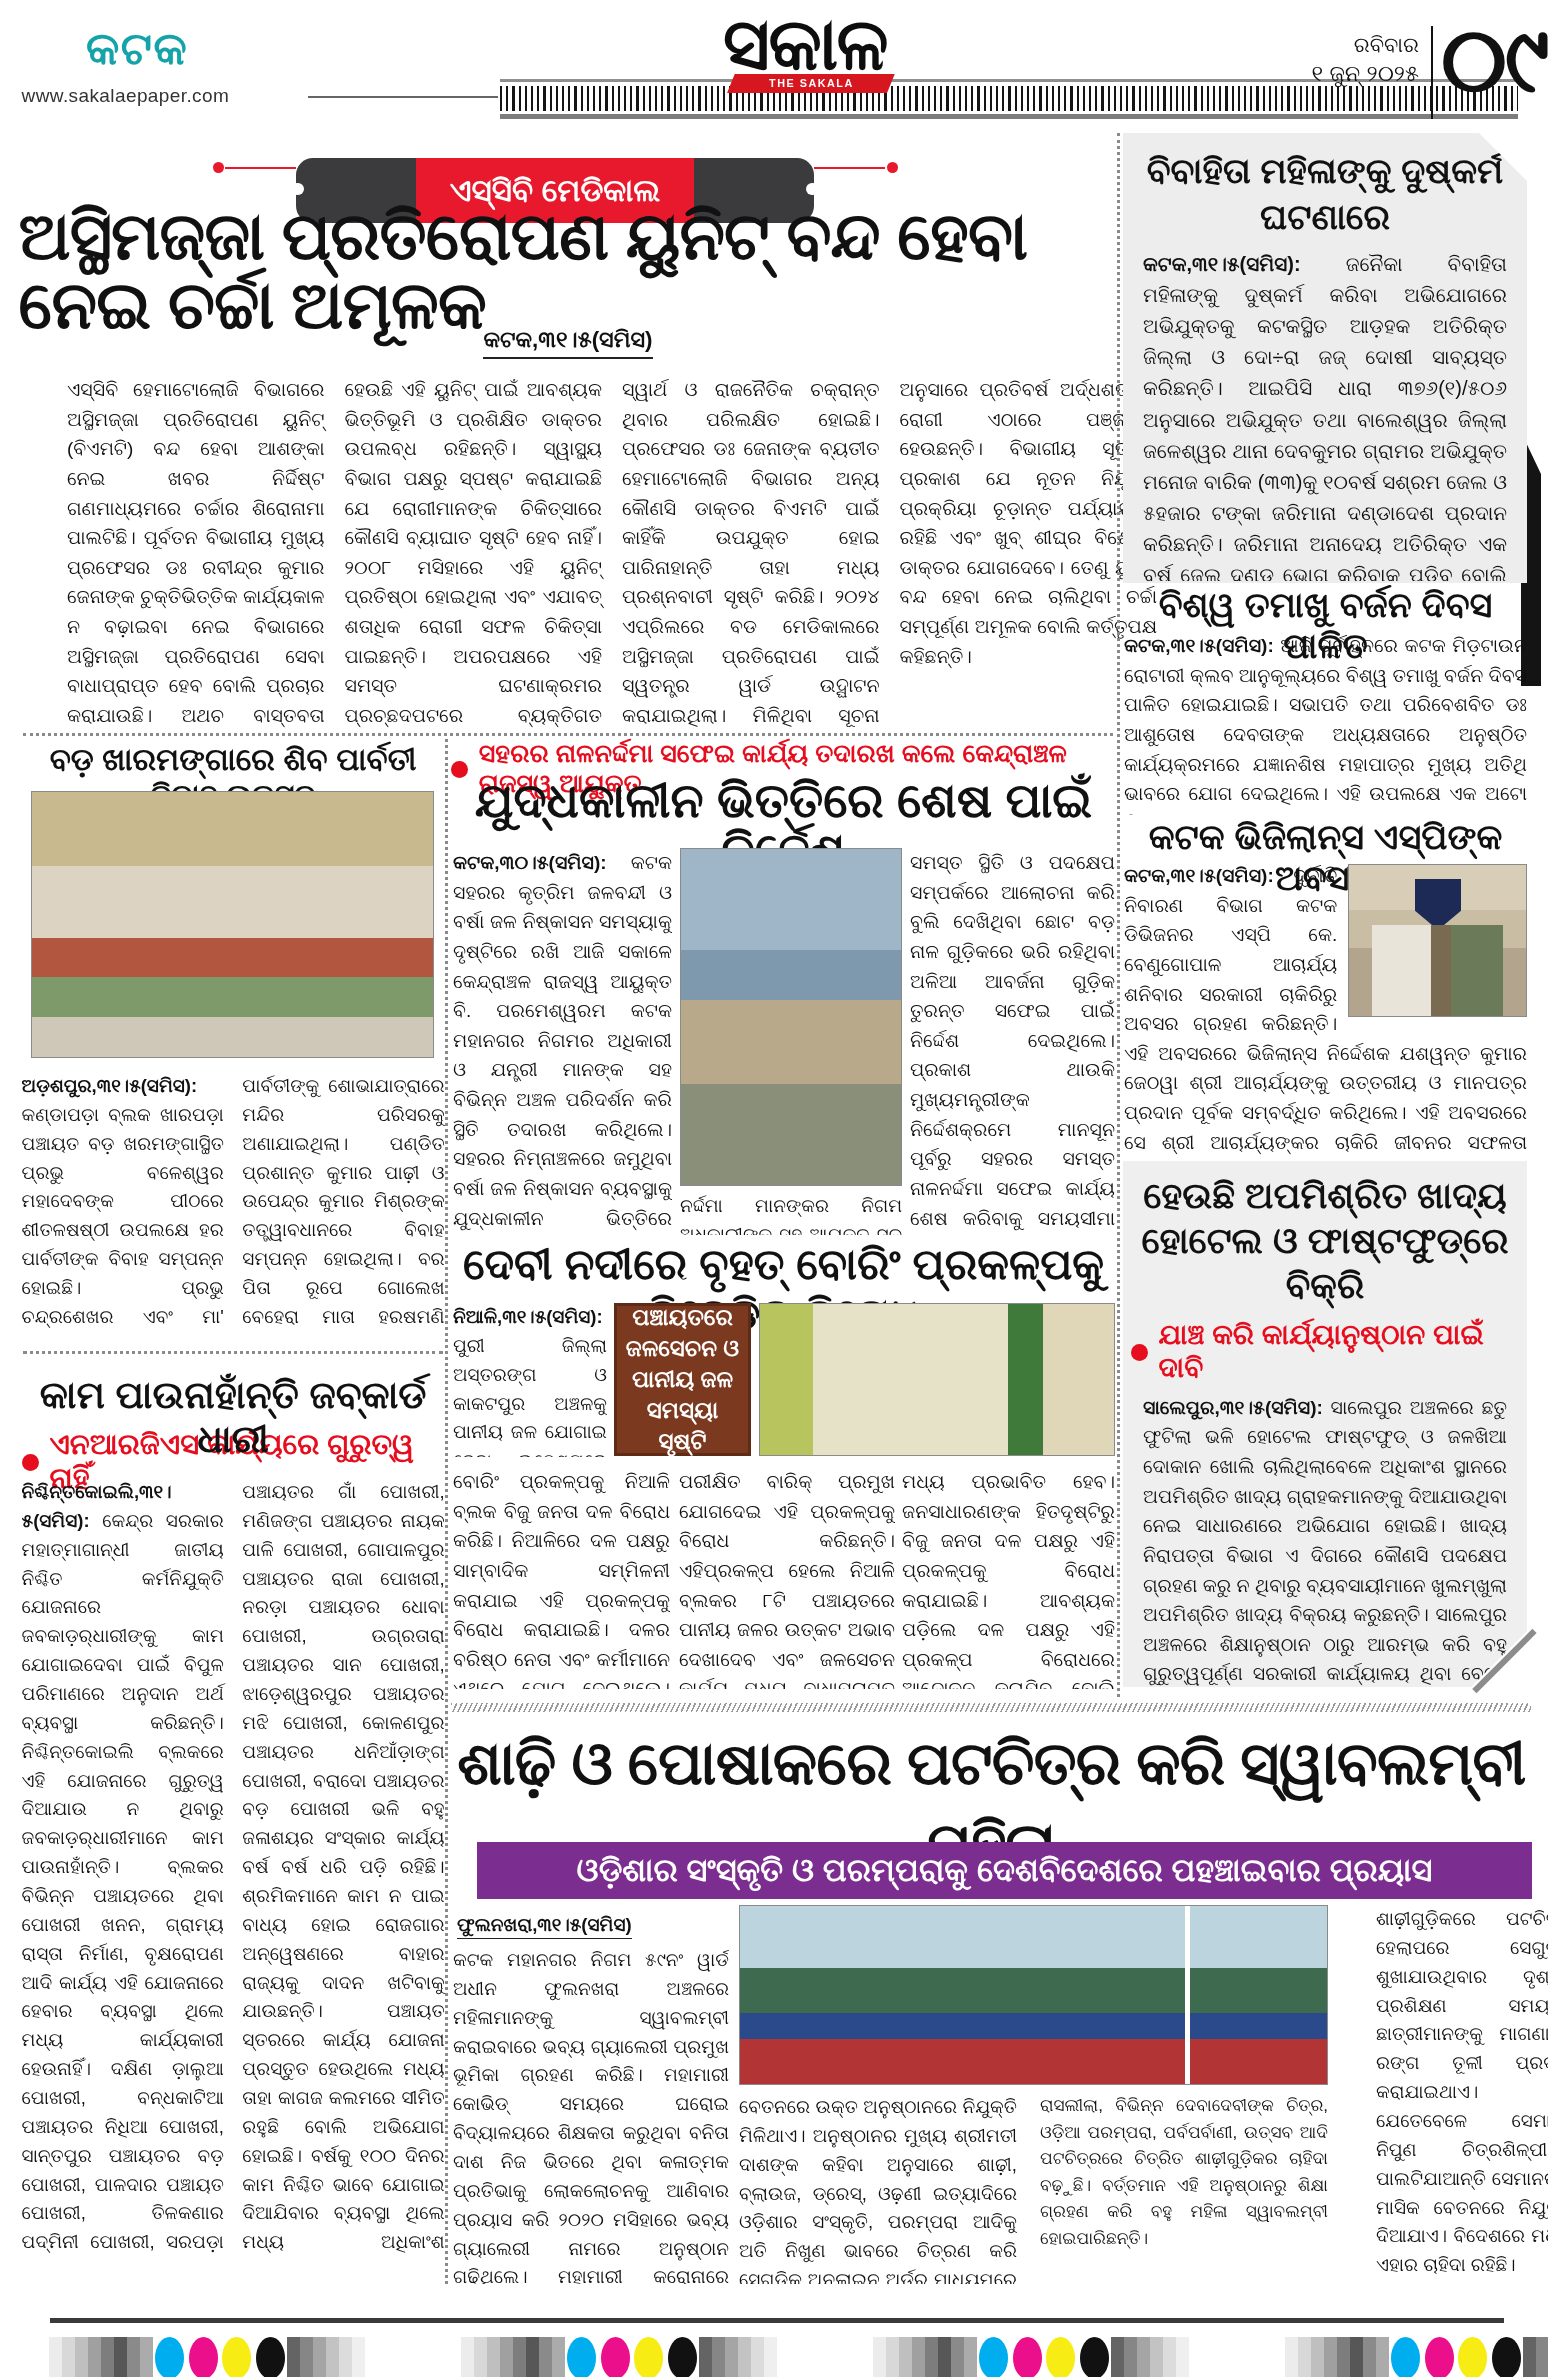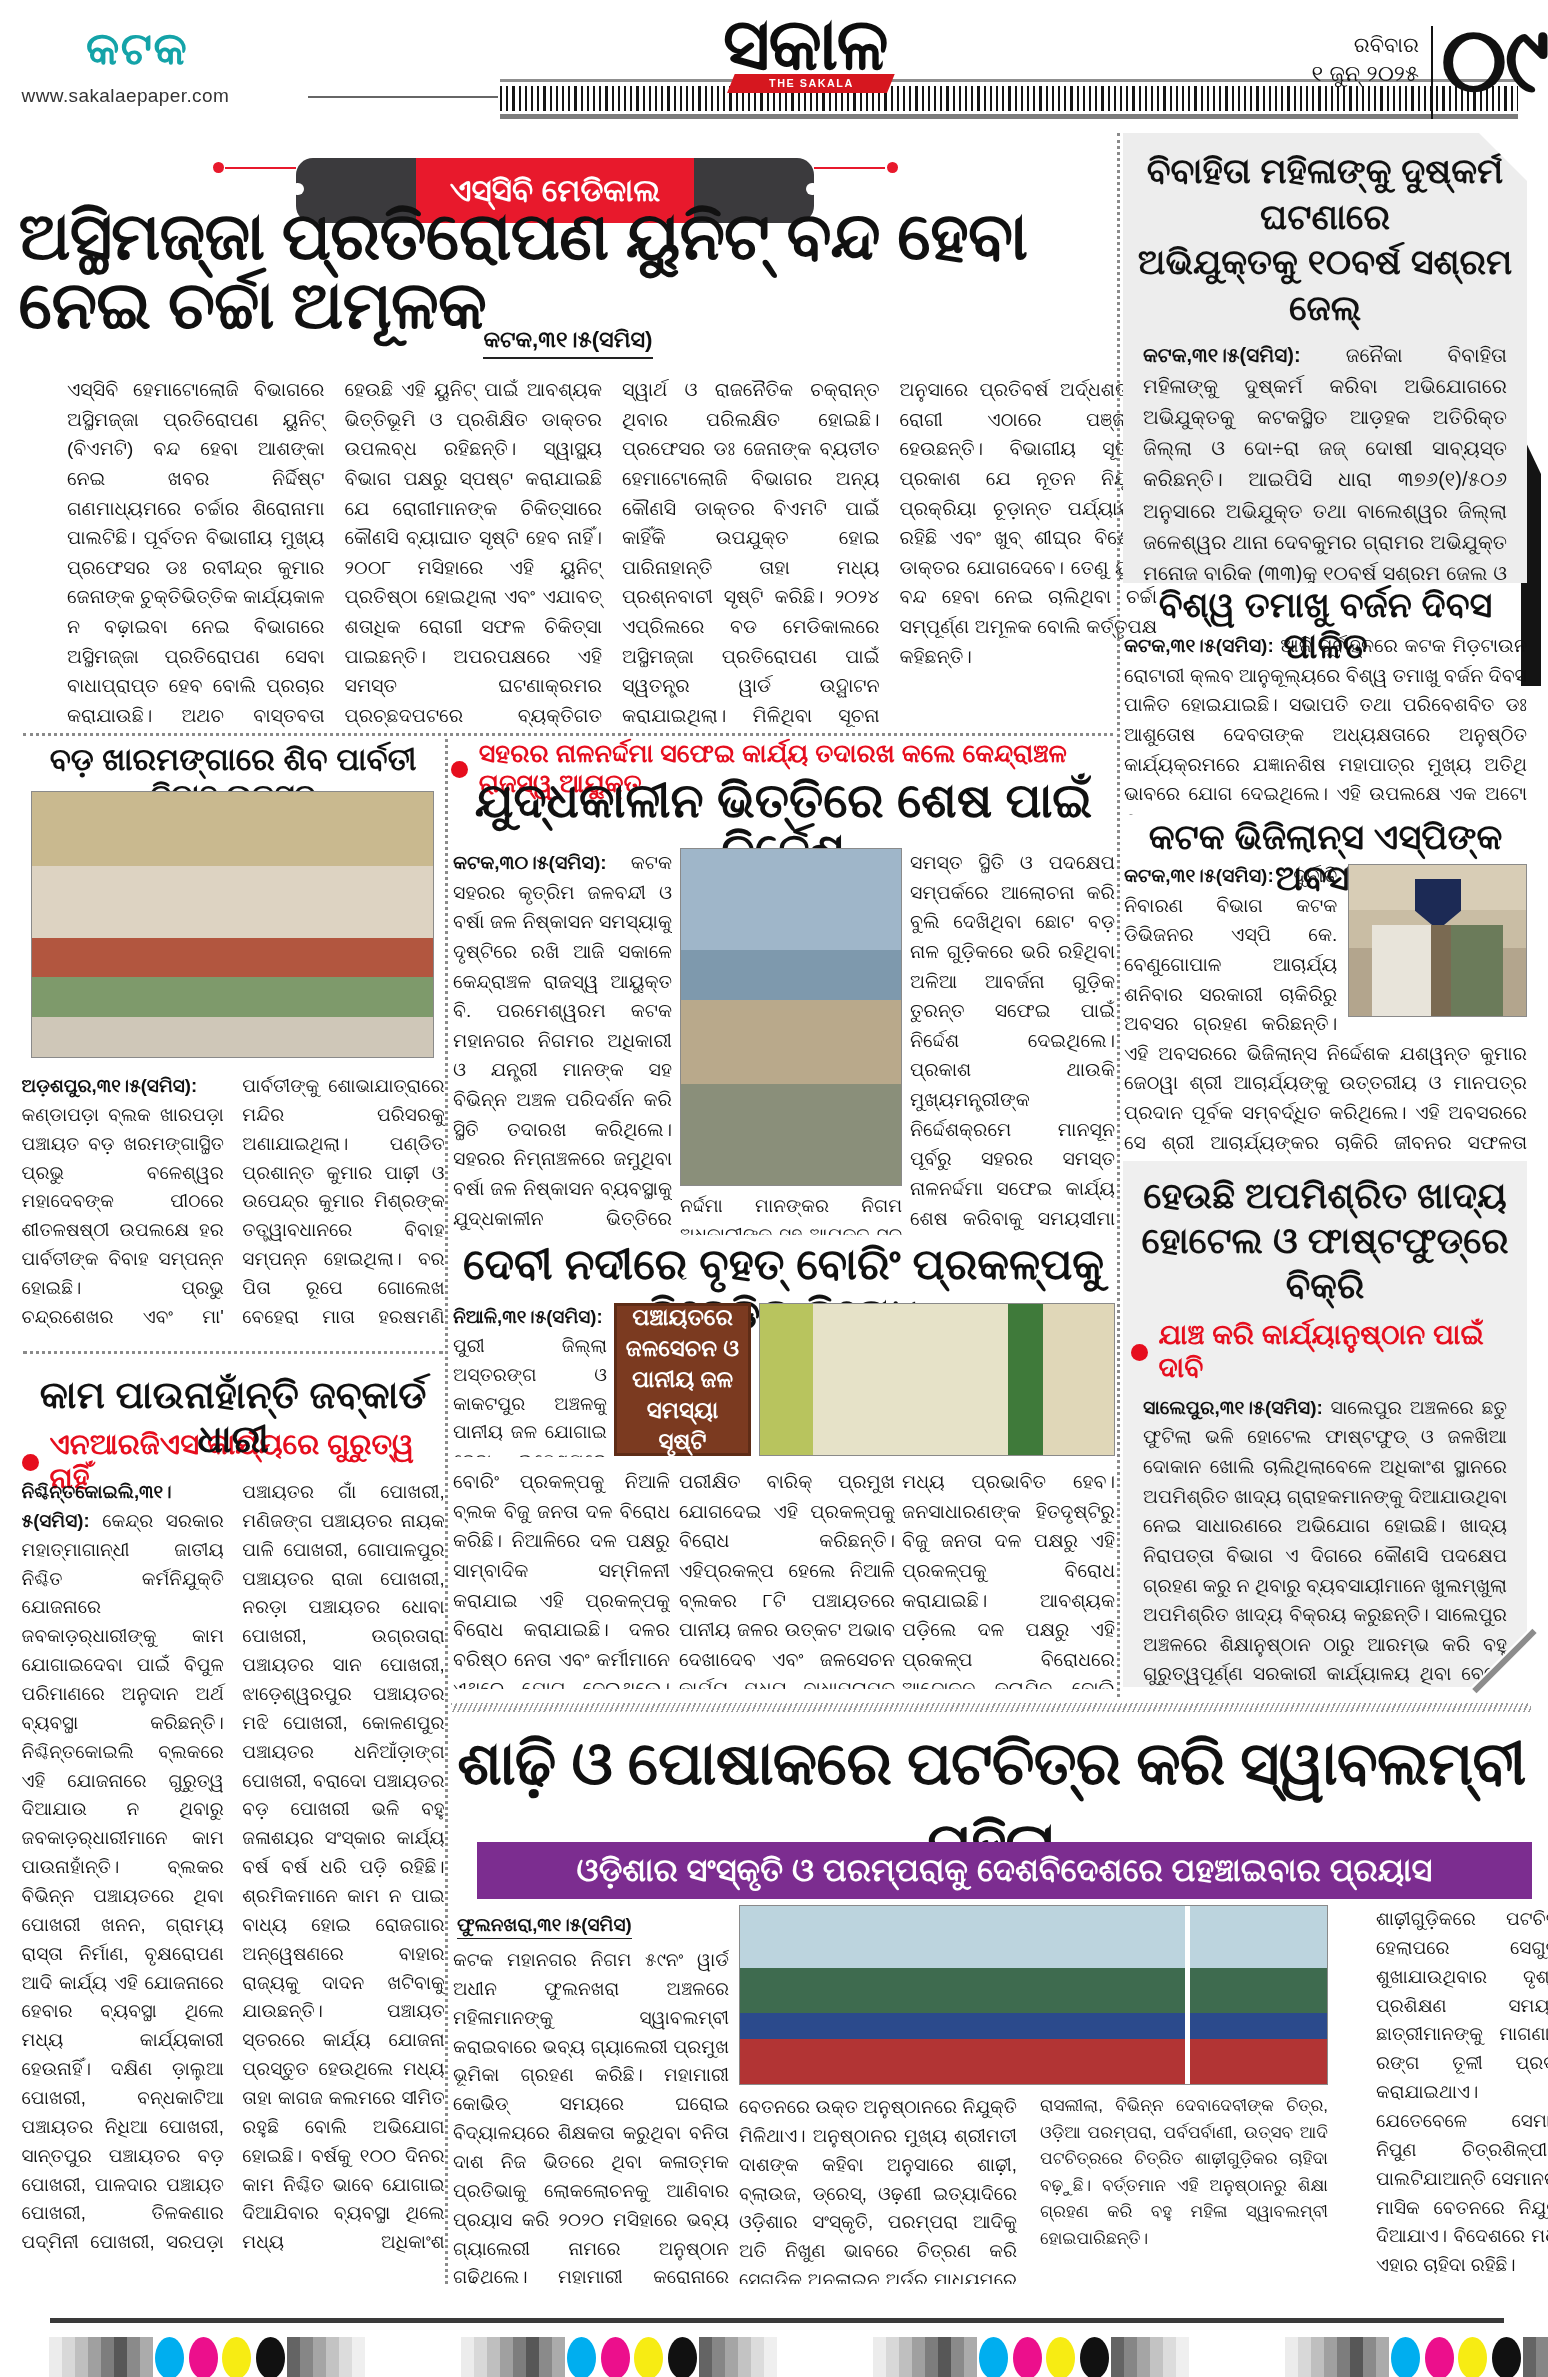--- a/index.html
+++ b/index.html
@@ -161,21 +161,20 @@
   </div>
   <div class="abs" id="scb-headline">ଅସ୍ଥିମଜ୍ଜା ପ୍ରତିରୋପଣ ୟୁନିଟ୍ ବନ୍ଦ ହେବା ନେଇ ଚର୍ଚ୍ଚା ଅମୂଳକ</div>
   <div class="abs" id="scb-byline"><span>କଟକ,୩୧।୫(ସମିସ)</span></div>
   <div class="abs jtext" id="scb-body">ଏସ୍‌ସିବି ହେମାଟୋଲୋଜି ବିଭାଗରେ ଅସ୍ଥିମଜ୍ଜା ପ୍ରତିରୋପଣ ୟୁନିଟ୍ (ବିଏମଟି) ବନ୍ଦ ହେବା ଆଶଙ୍କା ନେଇ ଖବର ନିର୍ଦ୍ଦିଷ୍ଟ ଗଣମାଧ୍ୟମରେ ଚର୍ଚ୍ଚାର ଶିରୋନାମା ପାଲଟିଛି। ପୂର୍ବତନ ବିଭାଗୀୟ ମୁଖ୍ୟ ପ୍ରଫେସର ଡଃ ରବୀନ୍ଦ୍ର କୁମାର ଜେନାଙ୍କ ଚୁକ୍ତିଭିତ୍ତିକ କାର୍ଯ୍ୟକାଳ ନ ବଢ଼ାଇବା ନେଇ ବିଭାଗରେ ଅସ୍ଥିମଜ୍ଜା ପ୍ରତିରୋପଣ ସେବା ବାଧାପ୍ରାପ୍ତ ହେବ ବୋଲି ପ୍ରଚାର କରାଯାଉଛି। ଅଥଚ ବାସ୍ତବତା ହେଉଛି ଏହି ୟୁନିଟ୍ ପାଇଁ ଆବଶ୍ୟକ ଭିତ୍ତିଭୂମି ଓ ପ୍ରଶିକ୍ଷିତ ଡାକ୍ତର ଉପଲବ୍ଧ ରହିଛନ୍ତି। ସ୍ୱାସ୍ଥ୍ୟ ବିଭାଗ ପକ୍ଷରୁ ସ୍ପଷ୍ଟ କରାଯାଇଛି ଯେ ରୋଗୀମାନଙ୍କ ଚିକିତ୍ସାରେ କୌଣସି ବ୍ୟାଘାତ ସୃଷ୍ଟି ହେବ ନାହିଁ। ୨୦୦୮ ମସିହାରେ ଏହି ୟୁନିଟ୍ ପ୍ରତିଷ୍ଠା ହୋଇଥିଲା ଏବଂ ଏଯାବତ୍ ଶତାଧିକ ରୋଗୀ ସଫଳ ଚିକିତ୍ସା ପାଇଛନ୍ତି। ଅପରପକ୍ଷରେ ଏହି ସମସ୍ତ ଘଟଣାକ୍ରମର ପ୍ରଚ୍ଛଦପଟରେ ବ୍ୟକ୍ତିଗତ ସ୍ୱାର୍ଥ ଓ ରାଜନୈତିକ ଚକ୍ରାନ୍ତ ଥିବାର ପରିଲକ୍ଷିତ ହୋଇଛି। ପ୍ରଫେସର ଡଃ ଜେନାଙ୍କ ବ୍ୟତୀତ ହେମାଟୋଲୋଜି ବିଭାଗର ଅନ୍ୟ କୌଣସି ଡାକ୍ତର ବିଏମଟି ପାଇଁ କାହିଁକି ଉପଯୁକ୍ତ ହୋଇ ପାରିନାହାନ୍ତି ତାହା ମଧ୍ୟ ପ୍ରଶ୍ନବାଚୀ ସୃଷ୍ଟି କରିଛି। ୨୦୨୪ ଏପ୍ରିଲରେ ବଡ ମେଡିକାଲରେ ଅସ୍ଥିମଜ୍ଜା ପ୍ରତିରୋପଣ ପାଇଁ ସ୍ୱତନ୍ତ୍ର ୱାର୍ଡ ଉଦ୍ଘାଟନ କରାଯାଇଥିଲା। ମିଳିଥିବା ସୂଚନା ଅନୁସାରେ ପ୍ରତିବର୍ଷ ଅର୍ଦ୍ଧଶତାଧିକ ରୋଗୀ ଏଠାରେ ପଞ୍ଜୀକୃତ ହେଉଛନ୍ତି। ବିଭାଗୀୟ ସୂତ୍ରରୁ ପ୍ରକାଶ ଯେ ନୂତନ ନିଯୁକ୍ତି ପ୍ରକ୍ରିୟା ଚୂଡ଼ାନ୍ତ ପର୍ଯ୍ୟାୟରେ ରହିଛି ଏବଂ ଖୁବ୍ ଶୀଘ୍ର ବିଶେଷଜ୍ଞ ଡାକ୍ତର ଯୋଗଦେବେ। ତେଣୁ ୟୁନିଟ୍ ବନ୍ଦ ହେବା ନେଇ ଚାଲିଥିବା ଚର୍ଚ୍ଚା ସମ୍ପୂର୍ଣ୍ଣ ଅମୂଳକ ବୋଲି କର୍ତ୍ତୃପକ୍ଷ କହିଛନ୍ତି।</div>
   <div class="abs hdot" style="left:23px;top:733px;width:1090px;"></div>
 
   <div class="abs" id="jail-shadow"></div>
   <div class="abs" id="jail-box">
     <div id="jail-headline">
       <div>ବିବାହିତା ମହିଳାଙ୍କୁ ଦୁଷ୍କର୍ମ ଘଟଣାରେ</div>
-      <div>ଅଭିଯୁକ୍ତକୁ ୧୦ବର୍ଷ ସଶ୍ରମ ଜେଲ୍</div>
     </div>
     <div class="jtext" id="jail-body">
       <span class="lead">କଟକ,୩୧।୫(ସମିସ):</span> <span>ଜନୈକା ବିବାହିତା ମହିଳାଙ୍କୁ ଦୁଷ୍କର୍ମ କରିବା ଅଭିଯୋଗରେ ଅଭିଯୁକ୍ତକୁ କଟକସ୍ଥିତ ଆଡ଼ହକ ଅତିରିକ୍ତ ଜିଲ୍ଲା ଓ ଦୋ÷ରା ଜଜ୍ ଦୋଷୀ ସାବ୍ୟସ୍ତ କରିଛନ୍ତି। ଆଇପିସି ଧାରା ୩୭୬(୧)/୫୦୬ ଅନୁସାରେ ଅଭିଯୁକ୍ତ ତଥା ବାଲେଶ୍ୱର ଜିଲ୍ଲା ଜଳେଶ୍ୱର ଥାନା ଦେବକୁମର ଗ୍ରାମର ଅଭିଯୁକ୍ତ ମନୋଜ ବାରିକ (୩୩)କୁ ୧୦ବର୍ଷ ସଶ୍ରମ ଜେଲ ଓ ୫ହଜାର ଟଙ୍କା ଜରିମାନା ଦଣ୍ଡାଦେଶ ପ୍ରଦାନ କରିଛନ୍ତି। ଜରିମାନା ଅନାଦେୟ ଅତିରିକ୍ତ ଏକ ବର୍ଷ ଜେଲ ଦଣ୍ଡ ଭୋଗ କରିବାକୁ ପଡିବ ବୋଲି ଅଦାଲତ କହିଛନ୍ତି। ଏଥିସହ ପୀଡ଼ିତା ମହିଳାଙ୍କୁ କ୍ଷତିପୂରଣ ଦେବାକୁ ନିର୍ଦ୍ଦେଶ ଦିଆଯାଇଛି। ସାକ୍ଷୀଙ୍କ ବୟାନ, ରେକର୍ଡ ଓ ପ୍ରମାଣୀ ଦସ୍ତାବିଜଙ୍କ ଆଧାରରେ ଅଦାଲତ ଆସାମୀକୁ ୧୦ବର୍ଷ ଜେଲ୍ ଦଣ୍ଡ ଶୁଣାଇଛନ୍ତି। ସରକାରଙ୍କ ତରଫରୁ ମାମଲା ପରିଚାଳନା କରୁଥିଲେ ସ୍ପେଶାଲ ପବ୍ଲିକ୍ ପ୍ରସିକ୍ୟୁଟର ଶୁଭେନ୍ଦ୍ର ପ୍ରସାଦ ମହାନ୍ତି।</span>
     </div>
   </div>
 
   <div class="abs" id="tobacco-headline">ବିଶ୍ୱ ତମାଖୁ ବର୍ଜନ ଦିବସ ପାଳିତ</div>
   <div class="abs jtext" id="tobacco-body">
     <span class="lead">କଟକ,୩୧।୫(ସମିସ):</span> <span>ଆଜି ପୂର୍ବାହ୍ନରେ କଟକ ମିଡ଼ଟାଉନ ରୋଟାରୀ କ୍ଲବ ଆନୁକୂଲ୍ୟରେ ବିଶ୍ୱ ତମାଖୁ ବର୍ଜନ ଦିବସ ପାଳିତ ହୋଇଯାଇଛି। ସଭାପତି ତଥା ପରିବେଶବିତ ଡଃ ଆଶୁତୋଷ ଦେବତାଙ୍କ ଅଧ୍ୟକ୍ଷତାରେ ଅନୁଷ୍ଠିତ କାର୍ଯ୍ୟକ୍ରମରେ ଯଜ୍ଞାନଶିଷ ମହାପାତ୍ର ମୁଖ୍ୟ ଅତିଥି ଭାବରେ ଯୋଗ ଦେଇଥିଲେ। ଏହି ଉପଲକ୍ଷେ ଏକ ଅଟୋ ରିକ୍ସା ସଚେତନତା ଶୋଭାଯାତ୍ରାରେ ସଭ୍ୟମାନେ ଯୋଗଦେଇ ସହର ପରିକ୍ରମା କରିଥିଲେ। ରୋଟାରୀଆନ ମେଜର ନନ୍ଦ କିଶୋର ଶତପଥି, ଶୁଭ୍ରାଂଶୁ ସାମନ୍ତରାୟ, ରମେଶ ଚନ୍ଦ୍ର ସିଂ, ବିଭୂତି ଭୂଷଣ ରାଉତ, ରଘୁନାଥ ଭୂତ, କାହ୍ନୁ ଚରଣ ଦାସ, ଓମ ପ୍ରକାଶ ଜଳାନ, ରୁପେଶ ରାଉତ, ଚୌଧୁରୀ ରାମାରାଓ, ବିମ୍ବିସାର ଦାଶ ପ୍ରମୁଖ ଅଂଶଗ୍ରହଣ କରିଥିଲେ।</span>
   </div>

